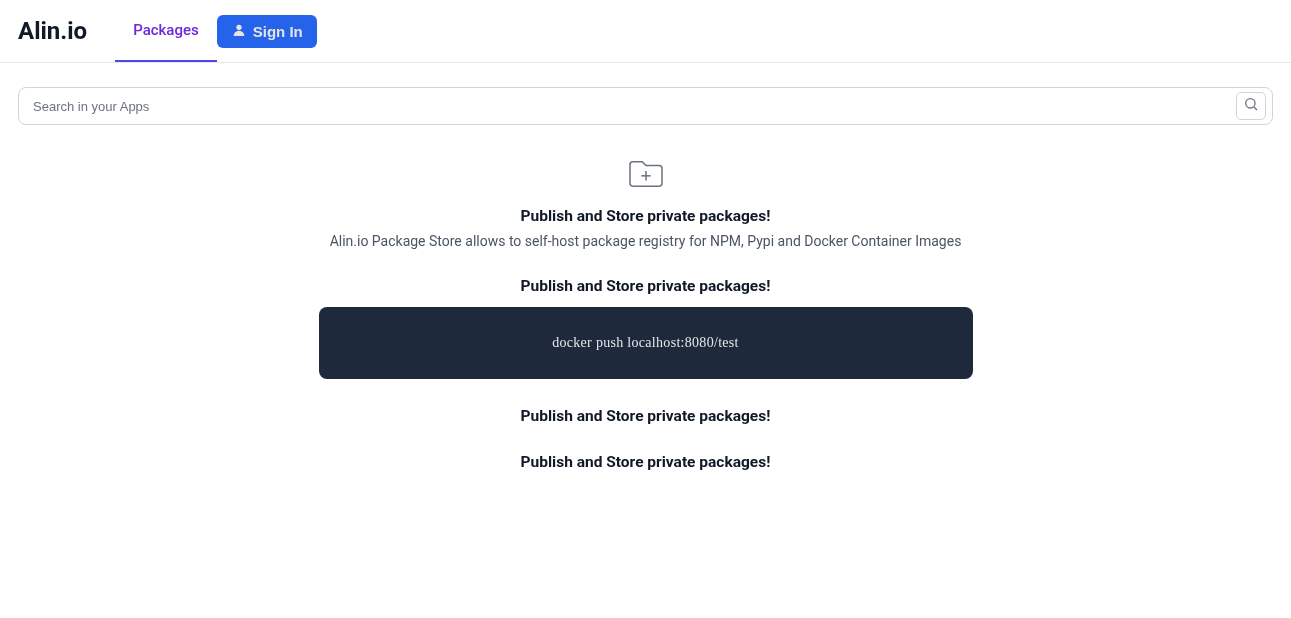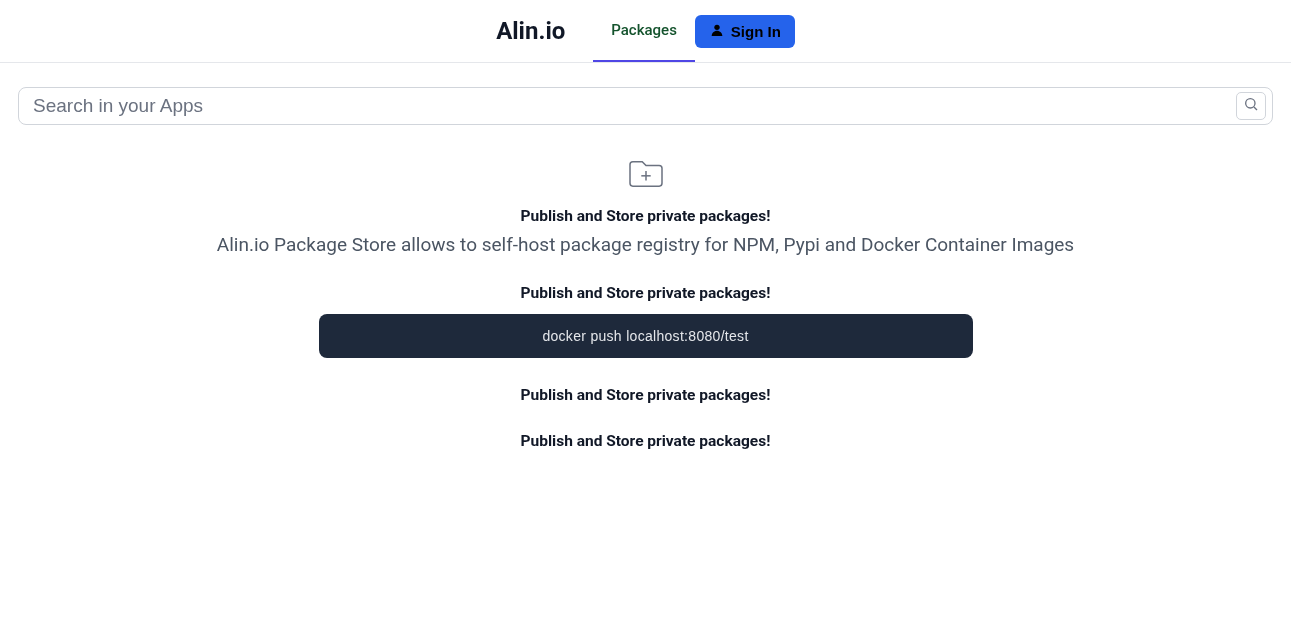--- a/index.html
+++ b/index.html
@@ -8,21 +8,21 @@
       box-sizing: border-box;
     }
     body {
       font-family: -apple-system, BlinkMacSystemFont, "Segoe UI", Roboto, Helvetica, Arial, sans-serif;
       background: #fff;
       color: #1f2937;
     }
     .navbar {
       display: flex;
       align-items: center;
-      justify-content: center;
+      justify-content: flex-start;
       padding: 0 18px;
       height: 63px;
       border-bottom: 1px solid #e5e7eb;
     }
     .navbar-left {
       display: flex;
       align-items: center;
       height: 100%;
     }
     .logo {
@@ -32,37 +32,37 @@
       margin-right: 28px;
     }
     .nav-links {
       display: flex;
       height: 100%;
       align-items: center;
     }
     .nav-link {
       font-size: 15px;
       font-weight: 500;
-      color: #14532d;
+      color: #6d28d9;
       padding: 0 18px;
       height: 100%;
       display: flex;
       align-items: center;
       cursor: pointer;
       border-bottom: 2px solid transparent;
     }
     .nav-link.active {
       border-bottom: 2px solid #4f46e5;
     }
     .sign-in-btn {
       display: flex;
       align-items: center;
       gap: 6px;
       background: #2563eb;
-      color: #000000;
+      color: #e5e5e5;
       border: none;
       border-radius: 6px;
       padding: 7px 14px;
       font-size: 15px;
       font-weight: 600;
       cursor: pointer;
     }
     .search-container {
       padding: 24px 18px 20px 18px;
     }
@@ -71,21 +71,21 @@
       align-items: center;
       border: 1px solid #d1d5db;
       border-radius: 8px;
       height: 38px;
       padding: 0 6px 0 14px;
     }
     .search-input {
       flex: 1;
       border: none;
       outline: none;
-      font-size: 19px;
+      font-size: 13px;
       color: #ec4899;
     }
     .search-input::placeholder {
       color: #6b7280;
     }
     .search-icon-box {
       width: 30px;
       height: 28px;
       border: 1px solid #d1d5db;
       border-radius: 5px;
@@ -104,39 +104,39 @@
       display: inline-flex;
       margin-bottom: 18px;
     }
     .section-heading {
       font-size: 15.5px;
       font-weight: 700;
       color: #111827;
       margin-bottom: 8px;
     }
     .section-desc {
-      font-size: 19px;
+      font-size: 14px;
       color: #4b5563;
       margin-bottom: 28px;
     }
     .code-section {
       margin-bottom: 28px;
     }
     .code-section-title {
       font-size: 15.5px;
       font-weight: 700;
       color: #111827;
       margin-bottom: 12px;
     }
     .code-block {
       background: #1e293b;
       color: #e5e7eb;
-      font-family: Liberation Sans, sans-serif;
+      font-family: Liberation Serif, serif;
       font-size: 14px;
-      padding: 14px 20px;
+      padding: 28px 20px;
       border-radius: 8px;
       max-width: 654px;
       margin: 0 auto;
       letter-spacing: 0.3px;
     }
   </style>
 </head>
 <body>
 
 <div class="navbar">

